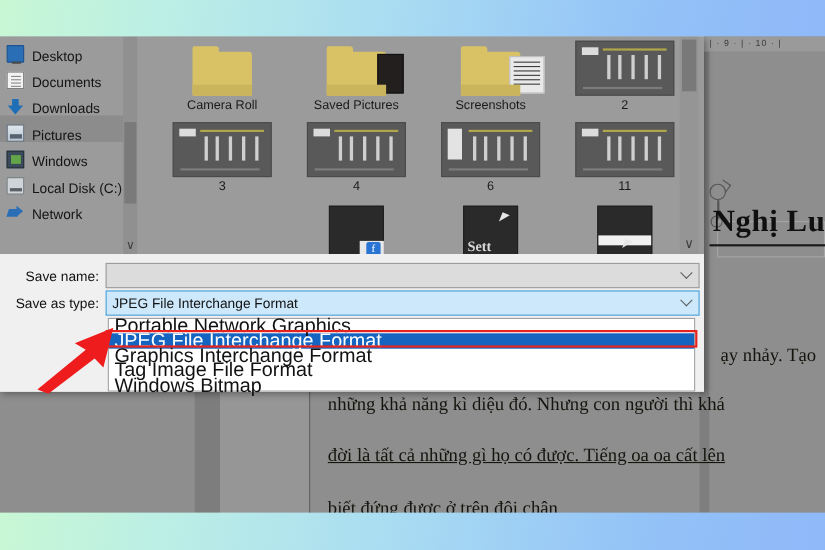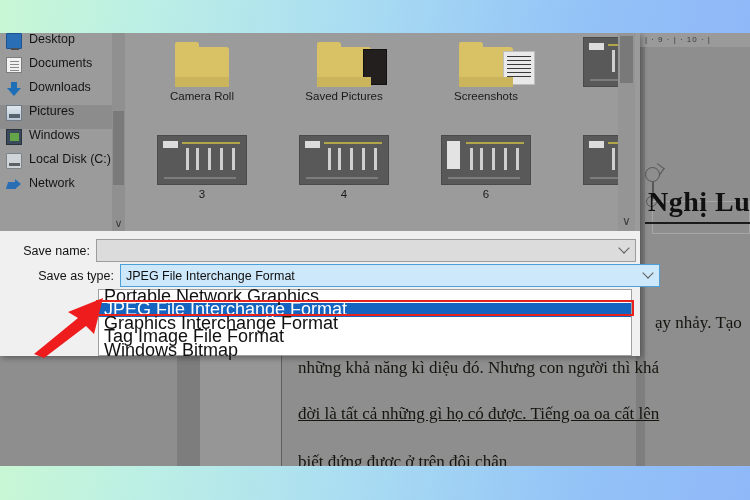--- a/index.html
+++ b/index.html
@@ -118,21 +118,21 @@
     background: #9b9b9b;
     overflow: hidden;
   }
 
   
   #places {
     position: absolute; left: 0; top: 0; width: 112px; height: 198px;
     background: #9b9b9b;
   }
   .place {
-    display: flex; align-items: flex-start;
+    display: flex; align-items: flex-end;
     height: 24px; padding-left: 6px;
     font-size: 12.5px; color: #141414;
     white-space: nowrap;
   }
   .place.selected { background: #8c8c8c; }
   .place .ico {
     width: 16px; height: 16px; margin-right: 7px;
     flex: 0 0 16px; position: relative;
   }
   .place .lbl { line-height: 1; }
@@ -177,21 +177,20 @@
   #files {
     position: absolute; left: 125px; top: 0; width: 493px; height: 198px;
     background: #9b9b9b;
     overflow: hidden;
   }
   .fgrid {
     display: grid;
     grid-template-columns: repeat(4, 118px);
     column-gap: 4px; row-gap: 0px;
     padding: 4px 0 0 18px;
-    gap: 24px;
   }
   .fcell { height: 74px; text-align: center; }
   .fthumb {
     height: 50px; display: flex; align-items: flex-end; justify-content: center;
   }
   .flabel {
     font-size: 11.5px; color: #1a1a1a; margin-top: 3px;
     white-space: nowrap; overflow: hidden; text-overflow: ellipsis;
   }
   
@@ -252,21 +251,21 @@
     color: #3d3d3d; font-size: 12px; text-align: center; line-height: 16px;
   }
 
   
   #form-area {
     position: absolute; left: 0; top: 198px; width: 640px; height: 125px;
     background: #f0f0f0;
   }
   .frow { position: absolute; display: flex; align-items: center; }
   #row-filename { left: 0; top: 8px; width: 636px; height: 23px; }
-  #row-savetype { left: 0; top: 33px; width: 636px; height: 23px; margin-left: 24px; }
+  #row-savetype { left: 0; top: 33px; width: 636px; height: 23px; }
   .frow .flbl {
     width: 96px; text-align: right; padding-right: 6px;
     font-size: 12.5px; color: #111;
   }
   .combo {
     position: relative; flex: 1; height: 23px;
     background: #fff; border: 1px solid #a0a0a0;
     display: flex; align-items: center;
   }
   .combo .ctext {

